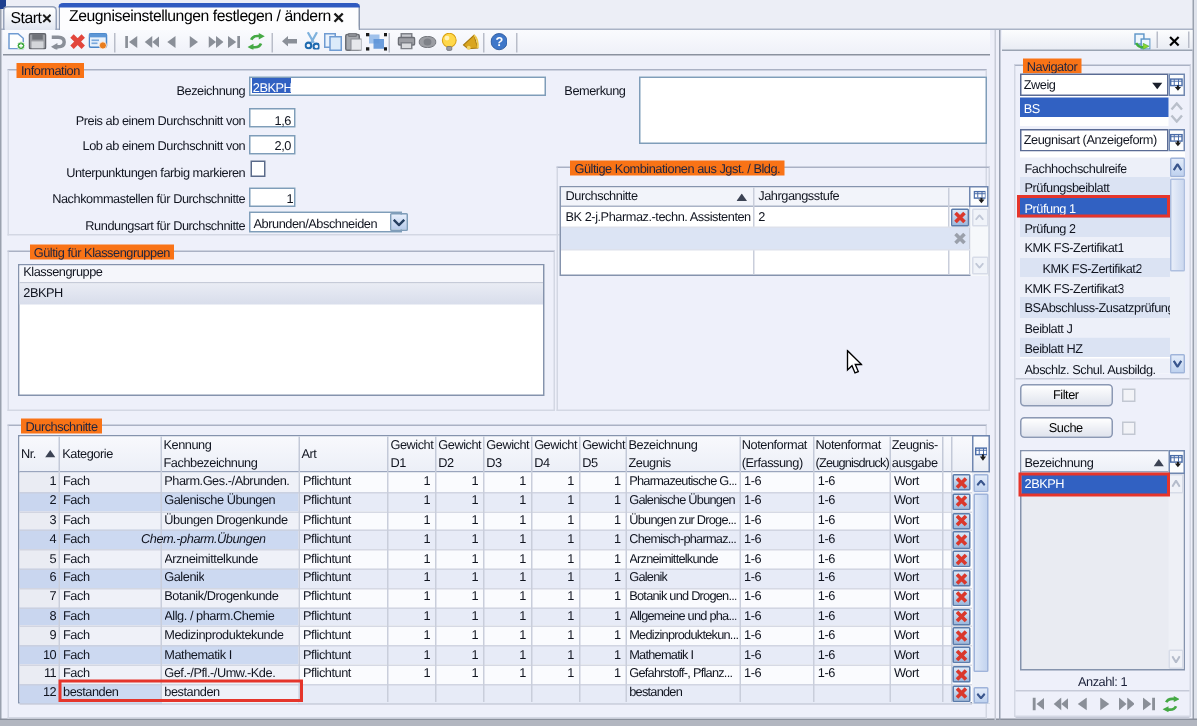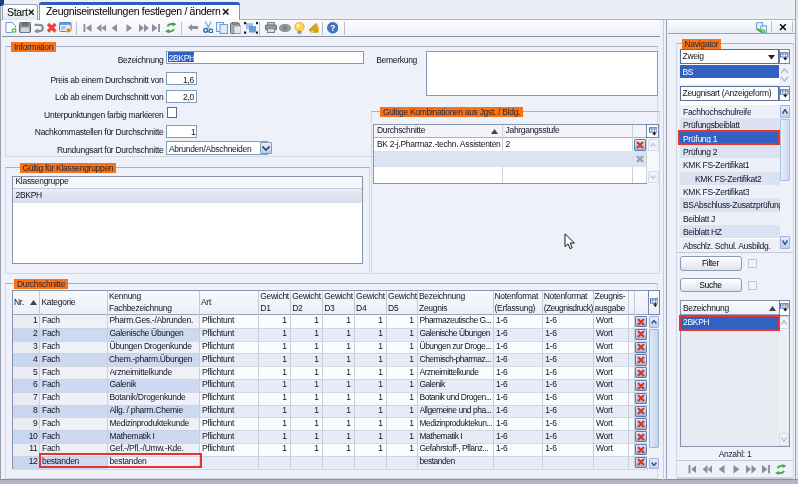--- a/index.html
+++ b/index.html
@@ -373,21 +373,21 @@
 <div class="ltxt" style="left:419.5px;top:341.0px;"><span style="display:inline-block;max-width:72px;overflow:hidden;white-space:nowrap;letter-spacing:-0.5px">Übungen zur Droge...</span></div>
 <div class="ltxt" style="left:496px;top:341.0px;">1-6</div>
 <div class="ltxt" style="left:545.2px;top:341.0px;">1-6</div>
 <div class="ltxt" style="left:596px;top:341.0px;">Wort</div>
 <div class="ab" style="left:634.5px;top:341.5px;width:12px;height:11.3px;background:linear-gradient(#dce9f8,#9cb8dd);border:1px solid #5b7cab;border-radius:1px"></div>
 <svg class="ab" style="left:636.5px;top:343.2px" width="8" height="8" viewBox="0 0 8 8">
     <path d="M1 1 L7 7 M7 1 L1 7" stroke="#da382c" stroke-width="2.4"></path>
   </svg>
 <div class="rtxt" style="left:-162.5px;top:353.8px;width:200px;">4</div>
 <div class="ltxt" style="left:42px;top:353.8px;">Fach</div>
-<div class="ltxt" style="left:109px;top:353.8px;"><span style="display:inline-block;max-width:88px;overflow:hidden;white-space:nowrap">Chem.-pharm.Übungen</span></div>
+<div class="ltxt" style="left:94px;top:353.8px;font-style:italic;"><span style="display:inline-block;max-width:88px;overflow:hidden;white-space:nowrap">Chem.-pharm.Übungen</span></div>
 <div class="ltxt" style="left:202px;top:353.8px;">Pflichtunt</div>
 <div class="rtxt" style="left:86.69999999999999px;top:353.8px;width:200px;">1</div>
 <div class="rtxt" style="left:118.69999999999999px;top:353.8px;width:200px;">1</div>
 <div class="rtxt" style="left:150.60000000000002px;top:353.8px;width:200px;">1</div>
 <div class="rtxt" style="left:182.60000000000002px;top:353.8px;width:200px;">1</div>
 <div class="rtxt" style="left:213.8px;top:353.8px;width:200px;">1</div>
 <div class="ltxt" style="left:419.5px;top:353.8px;"><span style="display:inline-block;max-width:72px;overflow:hidden;white-space:nowrap;letter-spacing:-0.5px">Chemisch-pharmaz...</span></div>
 <div class="ltxt" style="left:496px;top:353.8px;">1-6</div>
 <div class="ltxt" style="left:545.2px;top:353.8px;">1-6</div>
 <div class="ltxt" style="left:596px;top:353.8px;">Wort</div>

